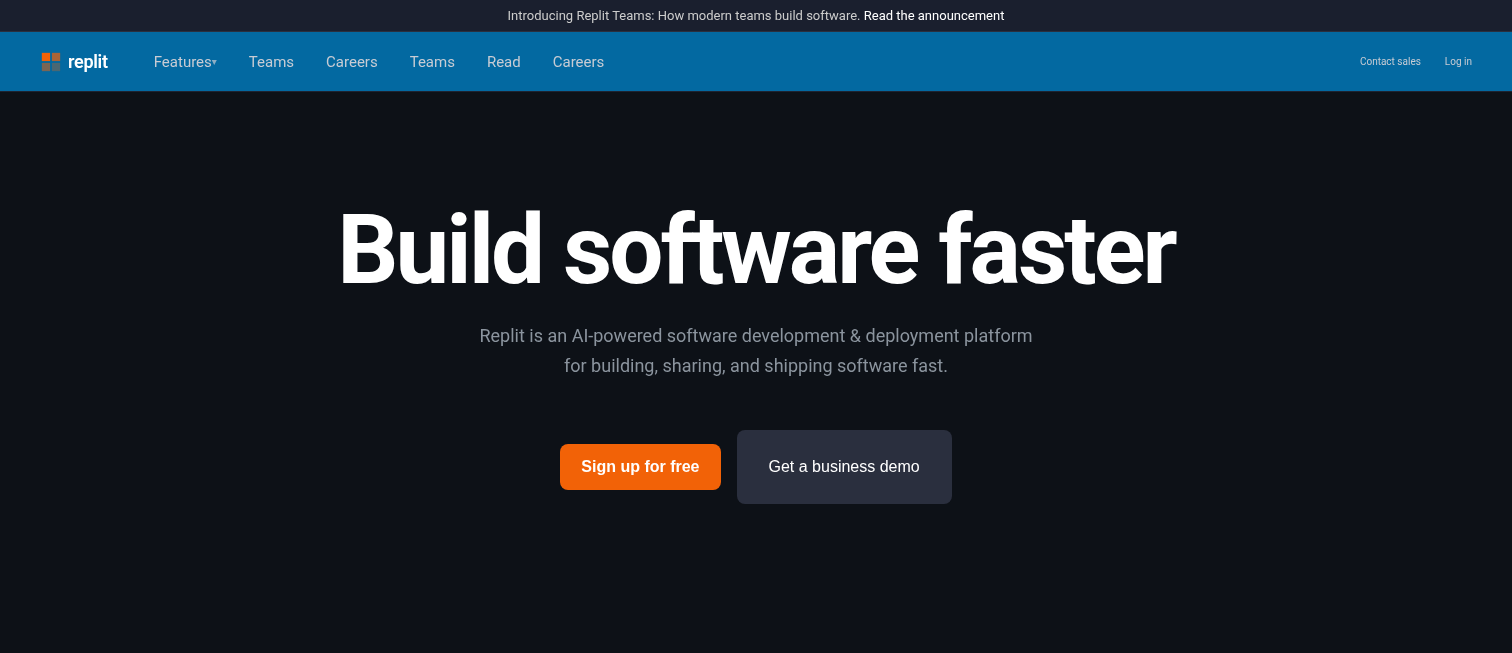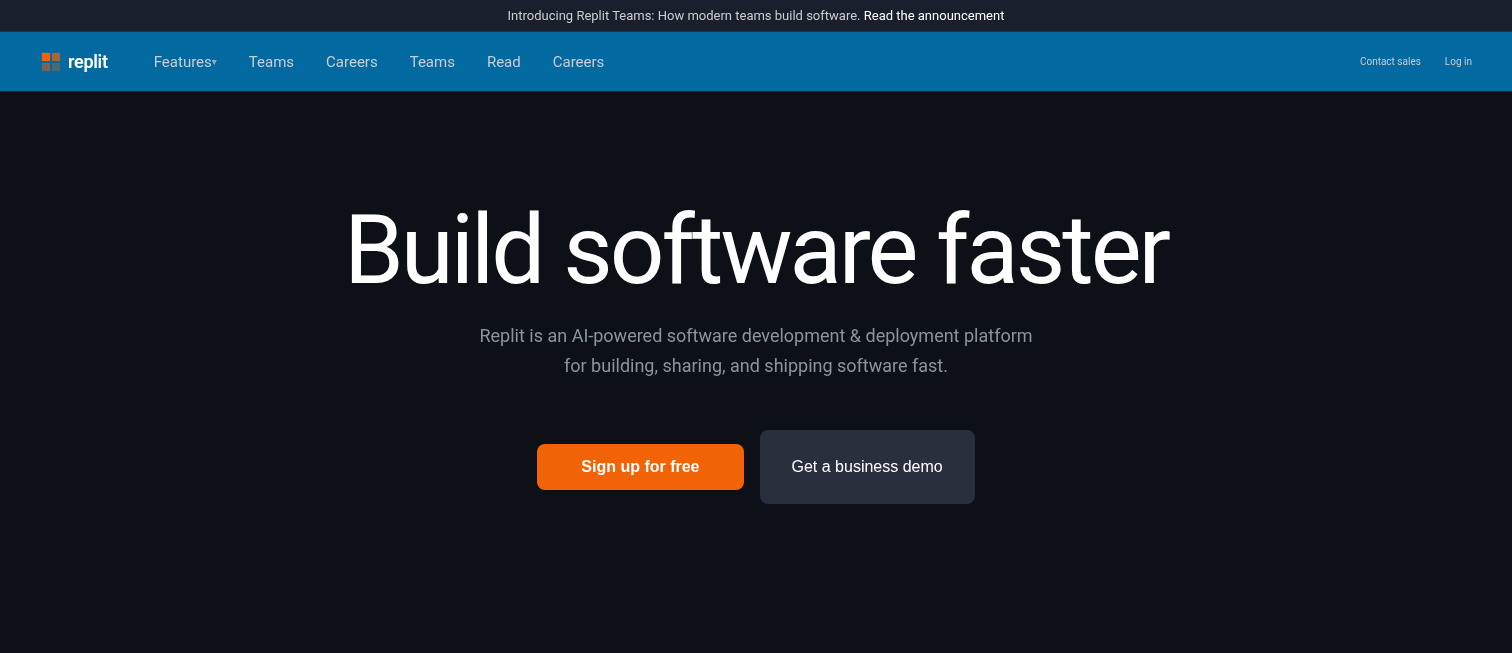--- a/index.html
+++ b/index.html
@@ -105,21 +105,21 @@
       align-items: center;
       justify-content: center;
       text-align: center;
       padding: 80px 40px 100px;
       background-color: #0d1117;
       min-height: 540px;
     }
 
     .hero-title {
       font-size: 96px;
-      font-weight: 400;
+      font-weight: 700;
       line-height: 1.05;
       letter-spacing: -3px;
       color: #ffffff;
       margin-bottom: 20px;
       max-width: 1000px;
     }
 
     .hero-subtitle {
       font-size: 18px;
       color: #8b949e;
@@ -131,21 +131,21 @@
     .hero-buttons {
       display: flex;
       gap: 16px;
       align-items: center;
     }
 
     .btn-primary {
       background-color: #f26207;
       color: #ffffff;
       border: none;
-      padding: 14px 44px;
+      padding: 14px 21px;
       border-radius: 8px;
       font-size: 16px;
       font-weight: 600;
       cursor: pointer;
       text-decoration: none;
     }
 
     .btn-secondary {
       background-color: #2a2f3e;
       color: #ffffff;

